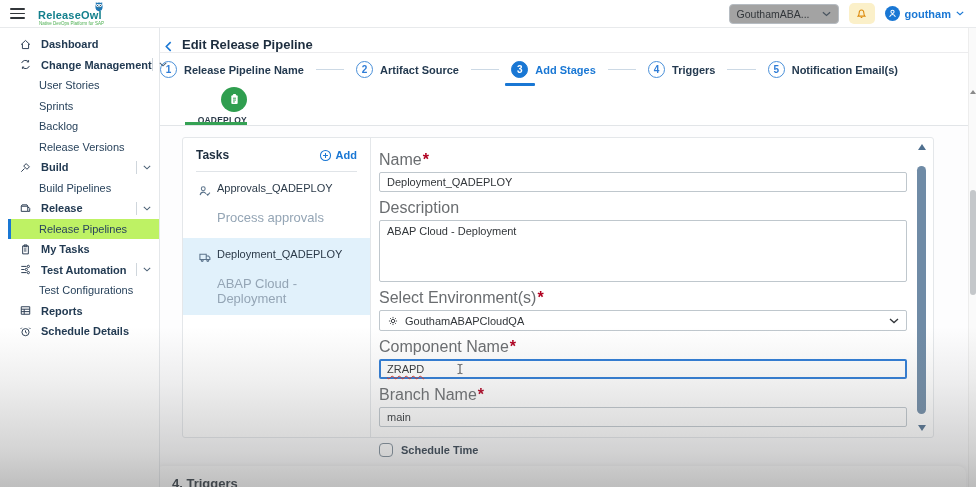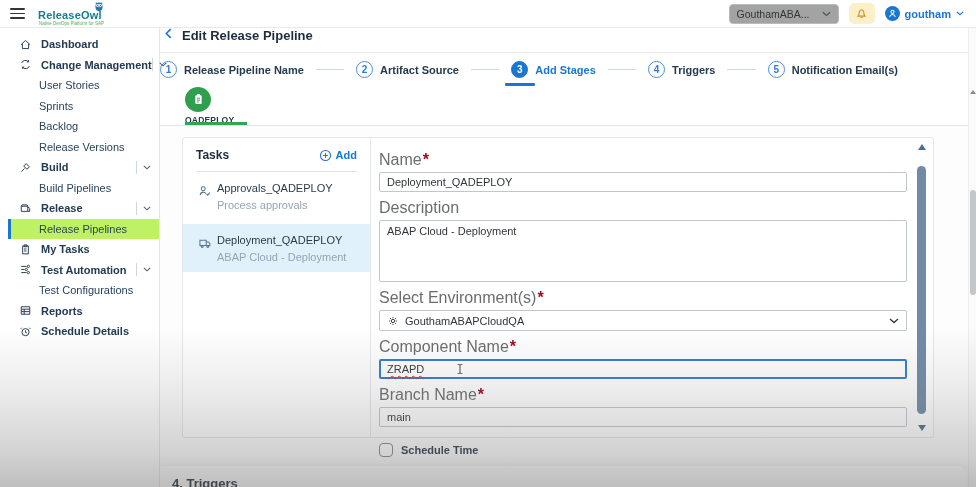--- a/index.html
+++ b/index.html
@@ -42,58 +42,58 @@
   .side-item.sub { padding-left:31px; font-weight:400; color:#29435c; }
   .side-item .s-icon { width:15px; display:flex; justify-content:center; margin-right:8px; color:#2b3d52; flex:none; }
   .side-item.selected { background:#bef264; }
   .side-item.selected::before { content:""; position:absolute; left:0; top:0; bottom:0; width:3px; background:#1977d4; }
   .expand { margin-left:auto; display:flex; align-items:center; gap:6px; color:#4a6075; }
   .expand::before { content:""; width:1px; height:13px; background:#cfd6dc; }
 
   
   .main { position:absolute; left:152px; top:28px; right:0; bottom:0; background:#fdfdfe; }
   .page-header { height:25px; background:#fff; border-bottom:1px solid #ececee;
-    display:flex; align-items:flex-start; padding-left:13px; }
+    display:flex; align-items:flex-end; padding-left:13px; }
   .back-btn { cursor:pointer; display:flex; align-items:center; }
   .page-title { font-size:13px; font-weight:700; color:#1d2d3e; margin-left:10px; }
 
   .stepper { height:33px; background:#fff; display:flex; align-items:center; padding:0 78px 0 8px; }
   .step { display:flex; align-items:center; gap:7px; position:relative; height:100%; cursor:pointer; }
   .step-circle { width:17px; height:17px; border-radius:50%; border:1.5px solid #4a90d9; color:#2e7cd6;
     font-size:10px; font-weight:700; display:flex; align-items:center; justify-content:center; background:#fff; }
   .step-label { font-size:11px; font-weight:700; color:#243a50; white-space:nowrap; }
   .step.active .step-circle { background:#1977d4; border-color:#1977d4; color:#fff; }
   .step.active .step-label { color:#1977d4; }
   .step.active::after { content:""; position:absolute; left:-6px; bottom:0; width:30px; height:3px;
     background:#1977d4; border-radius:1px; }
   .step-line { flex:1; height:1px; background:#ccd9e5; margin:0 12px; min-width:18px; }
 
   .tabstrip { height:40px; background:#fff; border-bottom:1px solid #e2e5e8; position:relative; }
   .stage-tab { position:absolute; left:33px; top:0; height:100%; width:62px; display:flex;
-    flex-direction:column; align-items:flex-start; cursor:pointer; }
+    flex-direction:column; align-items:flex-end; cursor:pointer; }
   .stage-circle { width:26px; height:26px; border-radius:50%; background:#2f9e4f; margin-top:1px;
     display:flex; align-items:center; justify-content:center; }
   .stage-label { font-size:8.5px; font-weight:700; color:#2b3a49; margin-top:3px; letter-spacing:.2px; }
   .stage-tab::after { content:""; position:absolute; bottom:0; left:0; right:0; height:3px; background:#35a254; }
 
   .content { position:absolute; top:99px; left:0; right:0; bottom:0; }
   .card { position:absolute; left:30px; top:10px; width:752px; height:301px; background:#fff;
     border:1px solid #e4e7ea; border-radius:3px; display:flex; }
 
   
   .tasks-pane { width:188px; border-right:1px solid #e4e7ea; padding:10px 13px 0; flex:none; }
   .tasks-head { display:flex; align-items:center; justify-content:space-between; }
   .tasks-title { font-size:12px; font-weight:700; color:#1d2d3e; }
   .add-btn { display:flex; align-items:center; gap:4px; color:#1977d4; font-size:11px; font-weight:700; cursor:pointer;justify-content:flex-end; }
   .tasks-divider { height:1px; background:#e0e4e8; margin-top:9px; }
   .task-item { display:flex; gap:5px; padding:10px 2px 9px; cursor:pointer; }
   .task-item.selected { background:#e1f1fb; margin:4px -13px 0; padding:10px 15px 9px; }
   .task-icon { color:#5b738b; margin-top:2px; flex:none; }
   .task-title { font-size:11px; color:#2b3a49; }
-  .task-sub { font-size:11px; color:#94a5b5; margin-top:5px; }
+  .task-sub { font-size:13px; color:#94a5b5; margin-top:16px; }
 
   
   .form-pane { flex:1; position:relative; padding:6px 26px 0 8px; }
   .f-label { font-size:16px; color:#6a6d70; margin:7px 0 3px; }
   .f-label .star { color:#b00020; font-weight:700; margin-left:1px; }
   .f-input { display:block; width:100%; height:20px; border:1px solid #bfc7cd; border-radius:2px;
     font-size:11px; color:#32363a; padding:0 7px; font-family:inherit; background:#fff; }
   textarea.f-input { height:62px; padding:4px 7px; resize:none; }
   .f-select { height:21px; border:1px solid #bfc7cd; border-radius:2px; display:flex; align-items:center;
     gap:6px; padding:0 7px; font-size:11px; color:#32363a; cursor:pointer; background:#fff; }

